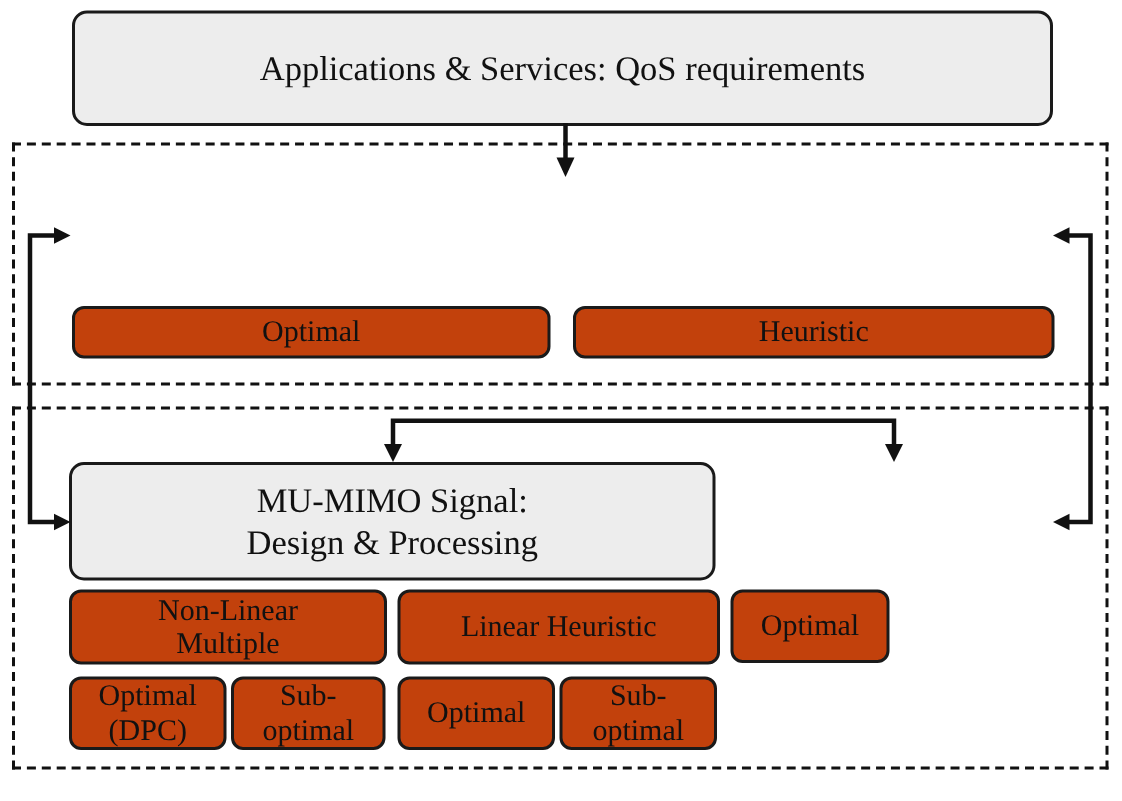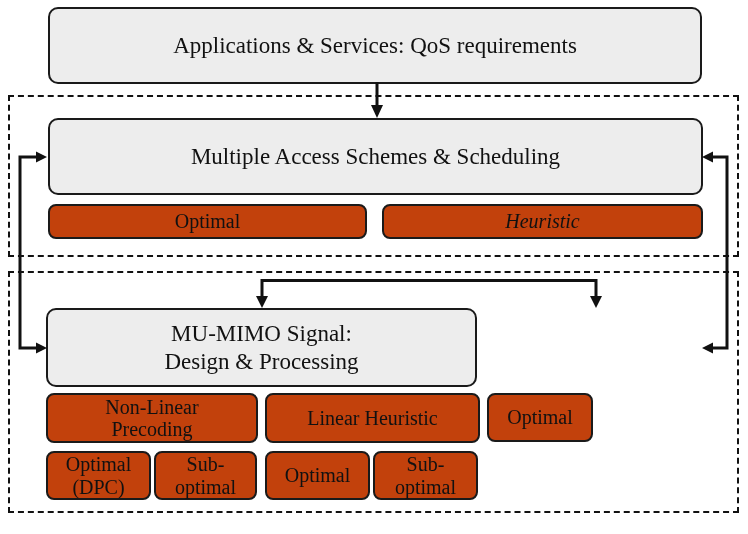--- a/index.html
+++ b/index.html
@@ -52,38 +52,35 @@
 
 <div id="stage">
 
   <div class="section" style="left:8px; top:95px; width:731px; height:162px;"></div>
   <div class="section" style="left:8px; top:271px; width:731px; height:242px;"></div>
 
   <div class="box gray big" style="left:48px; top:7px; width:654px; height:77px;">
     <span class="lbl">Applications &amp; Services: QoS requirements</span>
   </div>
 
-  <div class="box gray big" style="left:48px; top:118px; width:655px; height:77px;">
-    <span class="lbl">Multiple Access Schemes &amp; Scheduling</span>
-  </div>
   <div class="box white small" style="left:48px; top:204px; width:319px; height:35px;">
     <span class="lbl">Optimal</span>
   </div>
-  <div class="box white small" style="left:382px; top:204px; width:321px; height:35px;font-style:italic;">
+  <div class="box white small" style="left:382px; top:204px; width:321px; height:35px;">
     <span class="lbl">Heuristic</span>
   </div>
 
   <div class="box gray big" style="left:46px; top:308px; width:431px; height:79px;">
     <span class="lbl">MU-MIMO Signal:
 Design &amp; Processing</span>
   </div>
 
   <div class="box white small" style="left:46px; top:393px; width:212px; height:50px;">
     <span class="lbl">Non-Linear
-Precoding</span>
+Multiple</span>
   </div>
   <div class="box white small" style="left:265px; top:393px; width:215px; height:50px;">
     <span class="lbl">Linear Heuristic</span>
   </div>
 
   <div class="box white small" style="left:487px; top:393px; width:106px; height:49px;">
     <span class="lbl">Optimal</span>
   </div>
 
   <div class="box white small" style="left:46px; top:451px; width:105px; height:49px;">

